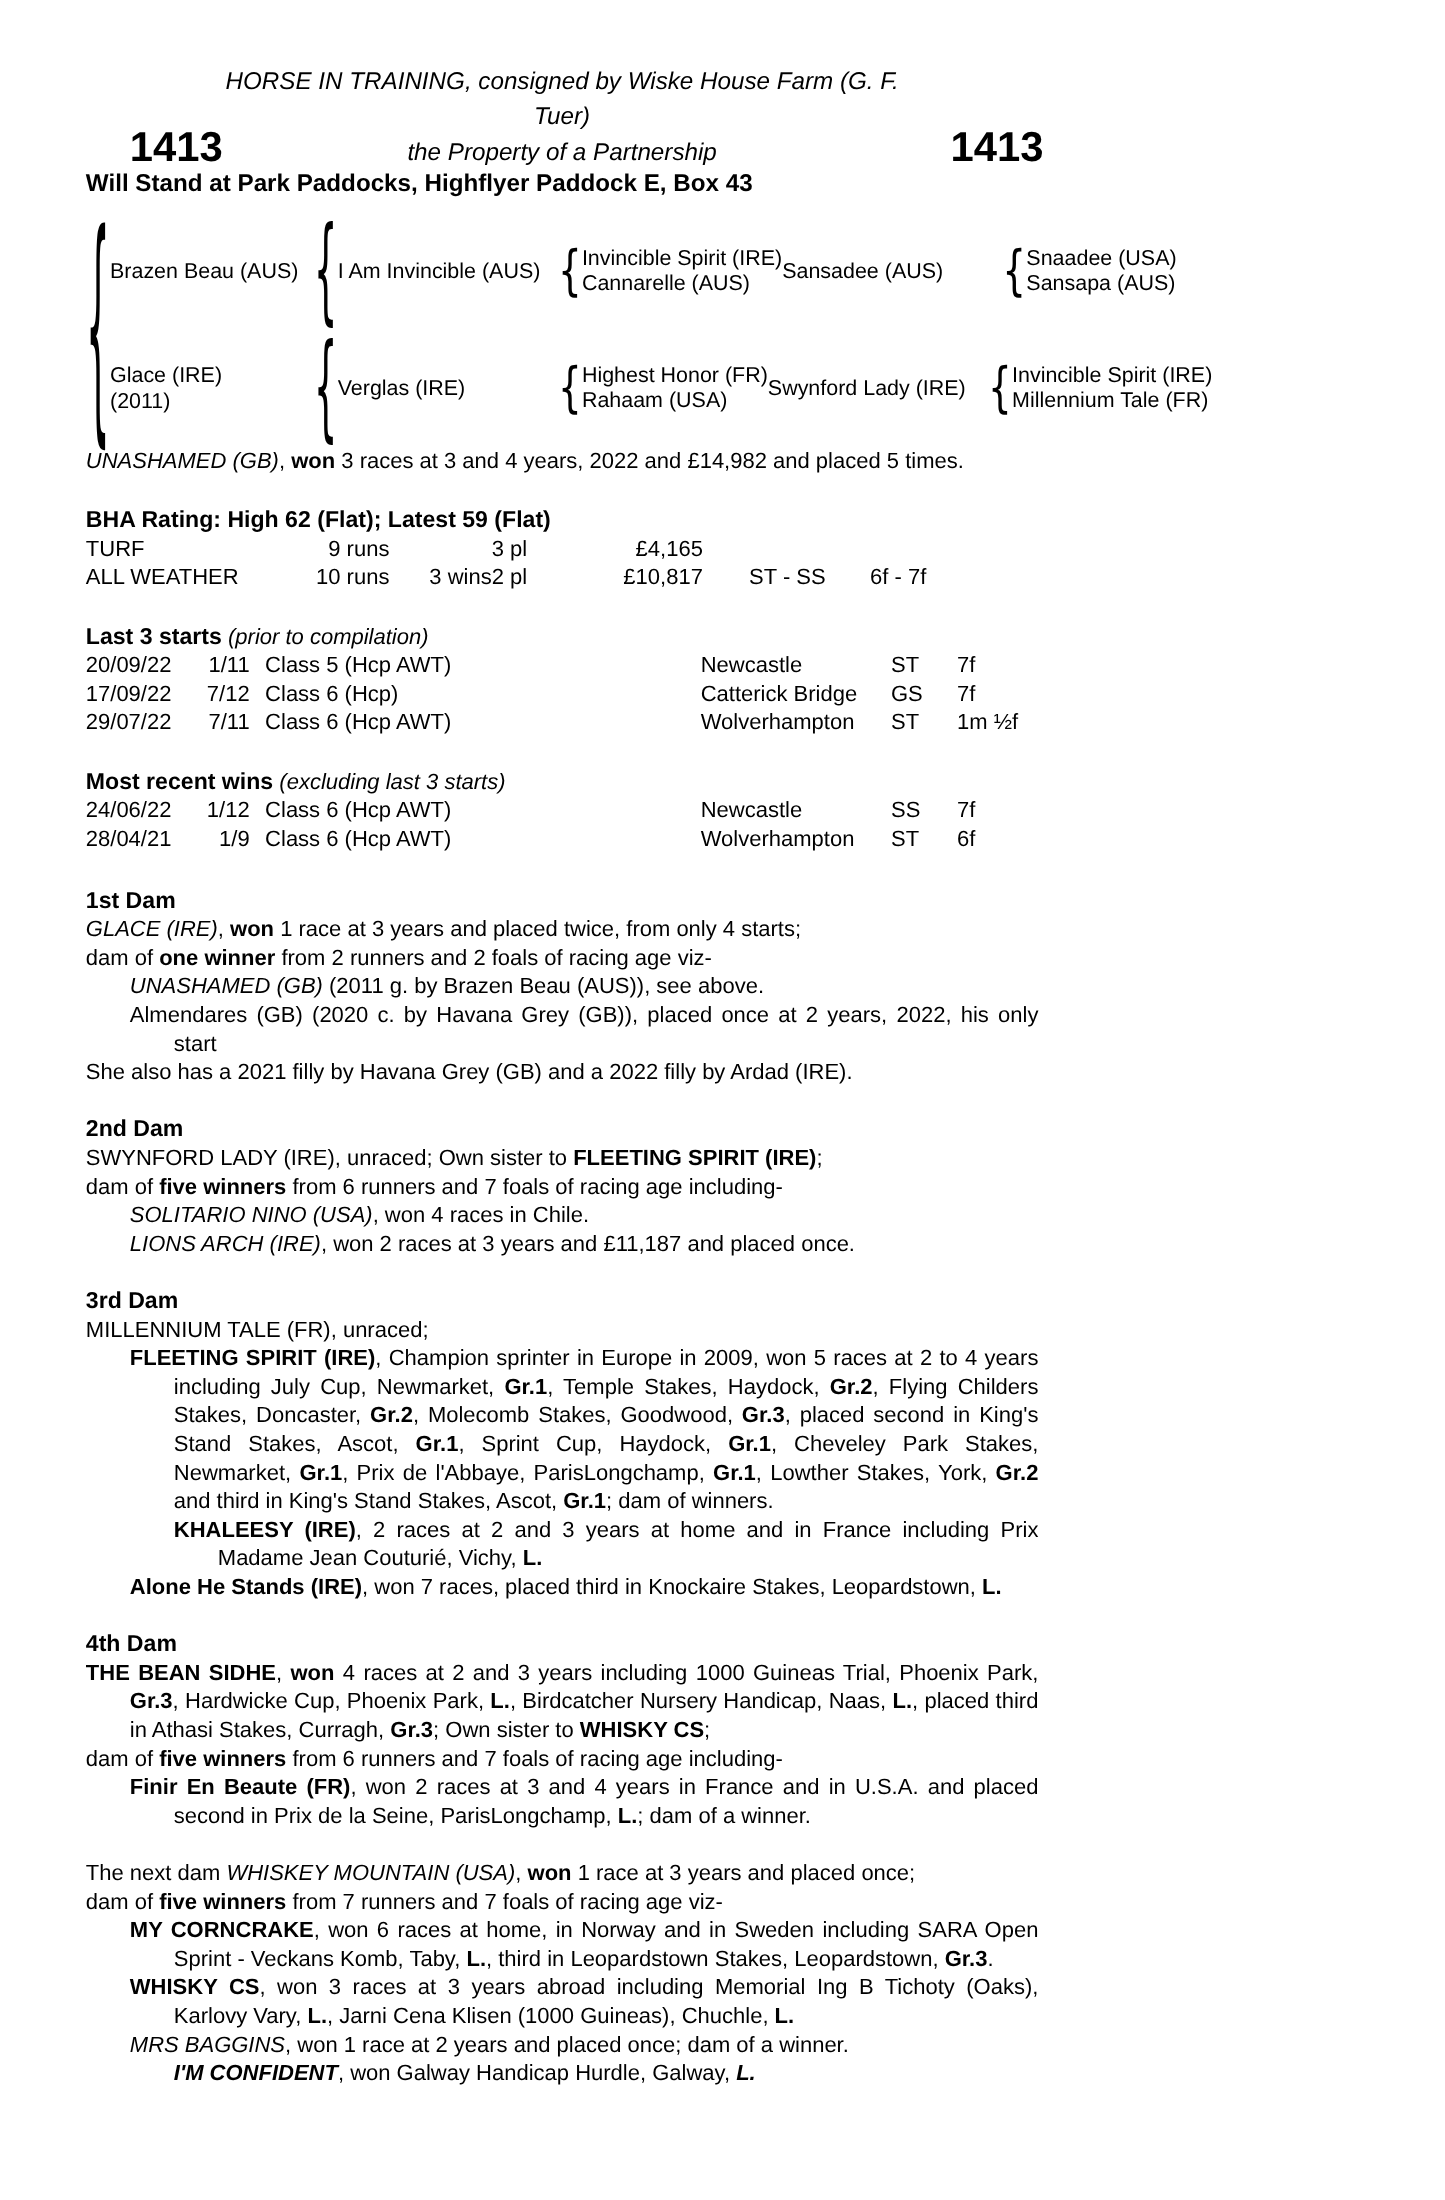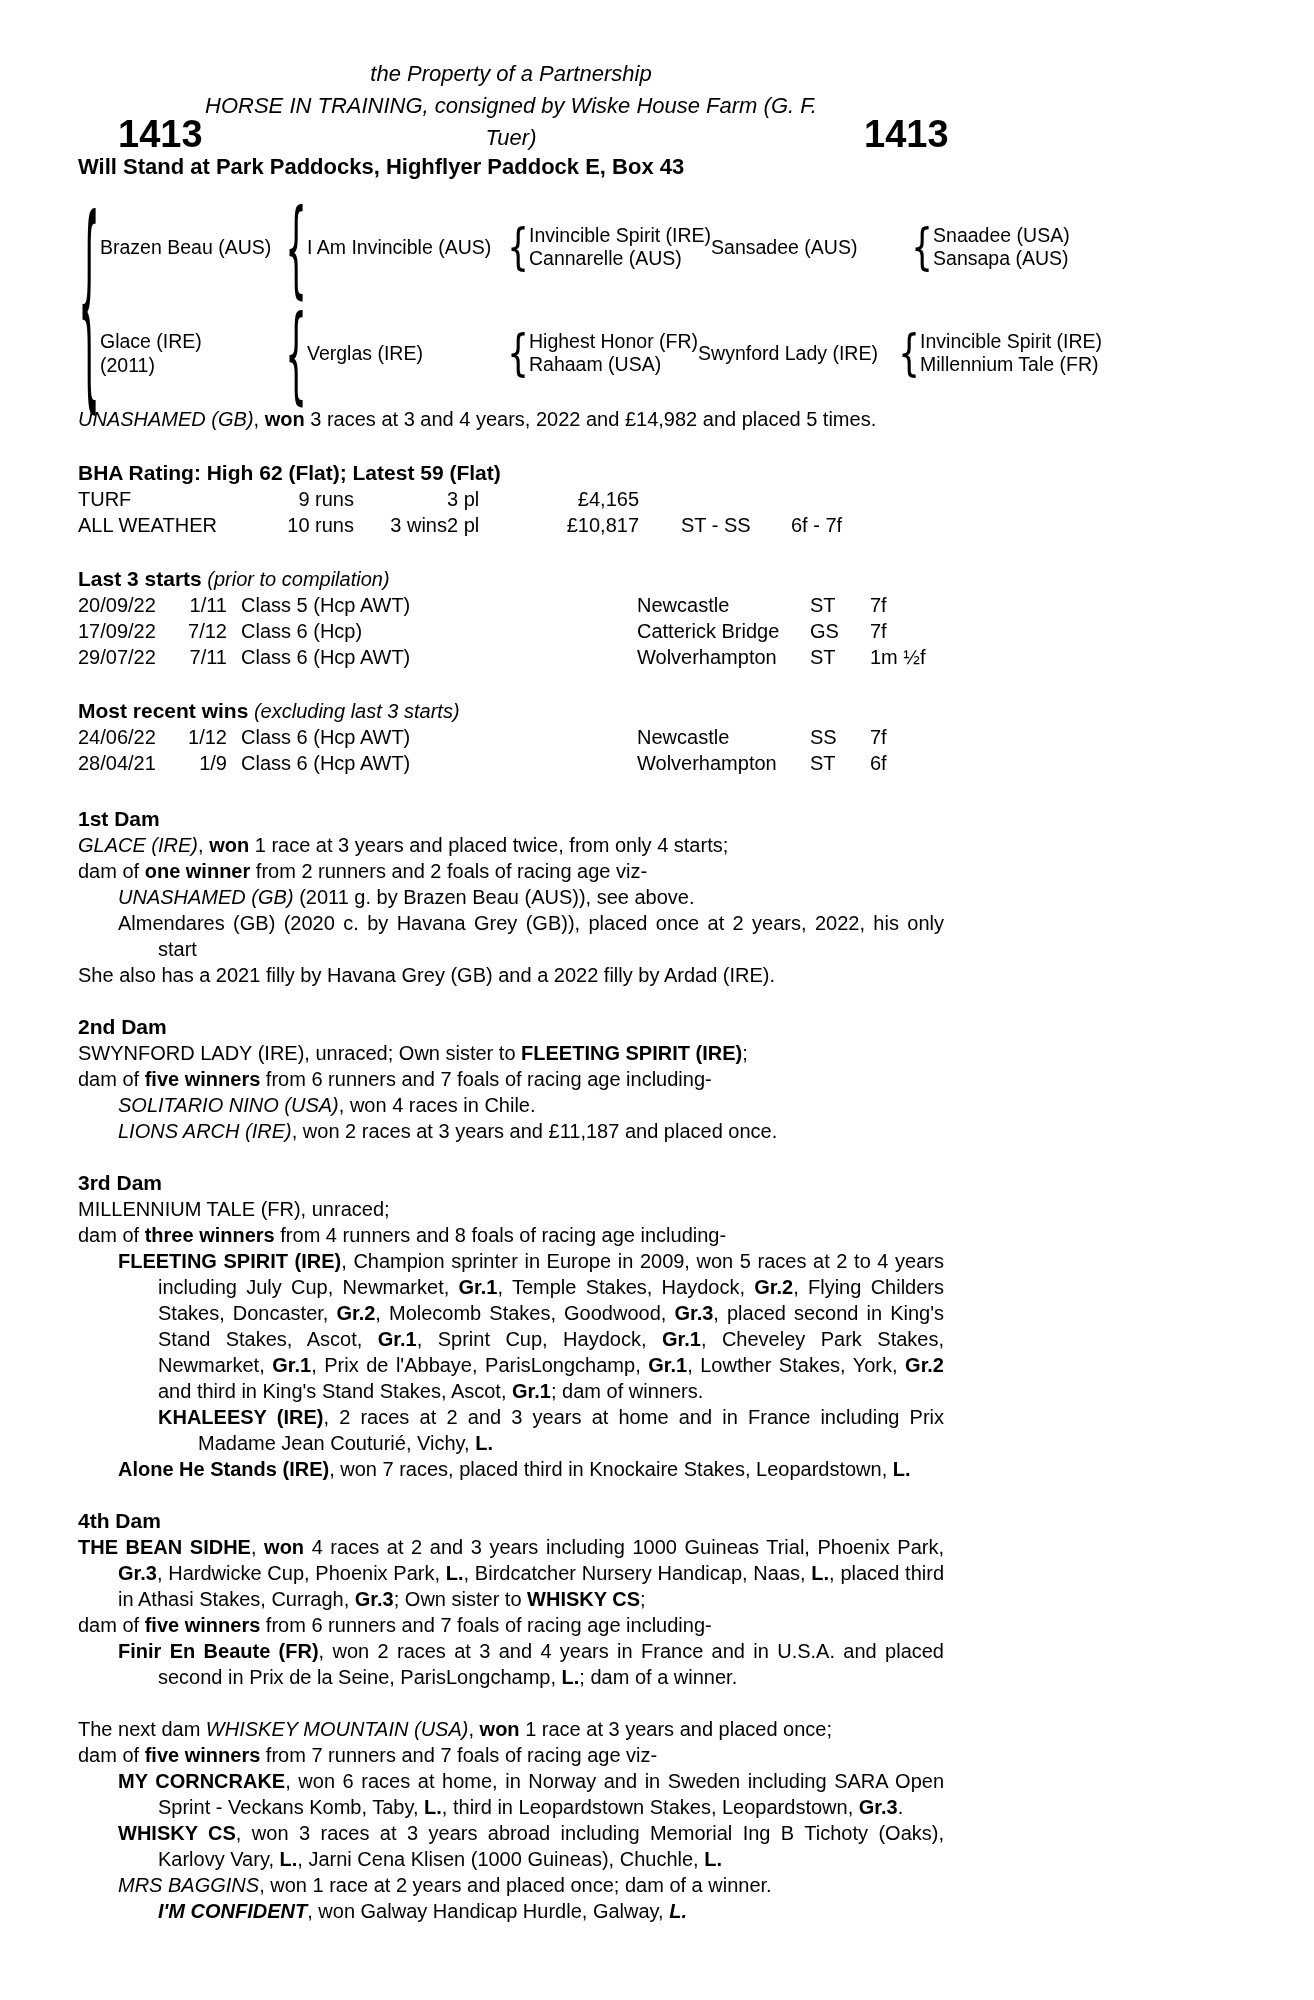--- a/index.html
+++ b/index.html
@@ -62,22 +62,22 @@
 </style>
 </head>
 <body>
 
 <div id="page">
   <div class="content">
 
     <div class="page-head">
       <div class="lot left">1413</div>
       <div class="head-center">
+        <div>HORSE IN TRAINING, consigned by Wiske House Farm (G. F. Tuer)</div>
         <div>the Property of a Partnership</div>
-        <div>HORSE IN TRAINING, consigned by Wiske House Farm (G. F. Tuer)</div>
       </div>
       <div class="lot right">1413</div>
     </div>
 
     <div class="stand-line">Will Stand at Park Paddocks, Highflyer Paddock E, Box 43</div>
 
     <div class="tree">
       <div class="brace b8"></div>
       <div class="gen2col">
 
@@ -218,21 +218,20 @@
         <p class="para ind1"><span class="ri">UNASHAMED (GB)</span><span class="rn"> (2011 g. by Brazen Beau (AUS)), see above.</span></p>
         <p class="para ind1"><span class="rn">Almendares (GB) (2020 c. by Havana Grey (GB)), placed once at 2 years, 2022, his only start</span></p>
         <p class="para ind0"><span class="rn">She also has a 2021 filly by Havana Grey (GB) and a 2022 filly by Ardad (IRE).</span></p>
         <div class="dam-heading">2nd Dam</div>
         <p class="para ind0"><span class="rn">SWYNFORD LADY (IRE), unraced; Own sister to </span><span class="rb">FLEETING SPIRIT (IRE)</span><span class="rn">;</span></p>
         <p class="para ind0"><span class="rn">dam of </span><span class="rb">five winners</span><span class="rn"> from 6 runners and 7 foals of racing age including-</span></p>
         <p class="para ind1"><span class="ri">SOLITARIO NINO (USA)</span><span class="rn">, won 4 races in Chile.</span></p>
         <p class="para ind1"><span class="ri">LIONS ARCH (IRE)</span><span class="rn">, won 2 races at 3 years and £11,187 and placed once.</span></p>
         <div class="dam-heading">3rd Dam</div>
         <p class="para ind0"><span class="rn">MILLENNIUM TALE (FR), unraced;</span></p>
-        <p class="para ind0"><span class="rn">dam of </span><span class="rb">three winners</span><span class="rn"> from 4 runners and 8 foals of racing age including-</span></p>
         <p class="para ind1"><span class="rb">FLEETING SPIRIT (IRE)</span><span class="rn">, Champion sprinter in Europe in 2009, won 5 races at 2 to 4 years including July Cup, Newmarket, </span><span class="rb">Gr.1</span><span class="rn">, Temple Stakes, Haydock, </span><span class="rb">Gr.2</span><span class="rn">, Flying Childers Stakes, Doncaster, </span><span class="rb">Gr.2</span><span class="rn">, Molecomb Stakes, Goodwood, </span><span class="rb">Gr.3</span><span class="rn">, placed second in King's Stand Stakes, Ascot, </span><span class="rb">Gr.1</span><span class="rn">, Sprint Cup, Haydock, </span><span class="rb">Gr.1</span><span class="rn">, Cheveley Park Stakes, Newmarket, </span><span class="rb">Gr.1</span><span class="rn">, Prix de l'Abbaye, ParisLongchamp, </span><span class="rb">Gr.1</span><span class="rn">, Lowther Stakes, York, </span><span class="rb">Gr.2</span><span class="rn"> and third in King's Stand Stakes, Ascot, </span><span class="rb">Gr.1</span><span class="rn">; dam of winners.</span></p>
         <p class="para ind2"><span class="rb">KHALEESY (IRE)</span><span class="rn">, 2 races at 2 and 3 years at home and in France including Prix Madame Jean Couturié, Vichy, </span><span class="rb">L.</span></p>
         <p class="para ind1"><span class="rb">Alone He Stands (IRE)</span><span class="rn">, won 7 races, placed third in Knockaire Stakes, Leopardstown, </span><span class="rb">L.</span></p>
         <div class="dam-heading">4th Dam</div>
         <p class="para ind0"><span class="rb">THE BEAN SIDHE</span><span class="rn">, </span><span class="rb">won</span><span class="rn"> 4 races at 2 and 3 years including 1000 Guineas Trial, Phoenix Park, </span><span class="rb">Gr.3</span><span class="rn">, Hardwicke Cup, Phoenix Park, </span><span class="rb">L.</span><span class="rn">, Birdcatcher Nursery Handicap, Naas, </span><span class="rb">L.</span><span class="rn">, placed third in Athasi Stakes, Curragh, </span><span class="rb">Gr.3</span><span class="rn">; Own sister to </span><span class="rb">WHISKY CS</span><span class="rn">;</span></p>
         <p class="para ind0"><span class="rn">dam of </span><span class="rb">five winners</span><span class="rn"> from 6 runners and 7 foals of racing age including-</span></p>
         <p class="para ind1"><span class="rb">Finir En Beaute (FR)</span><span class="rn">, won 2 races at 3 and 4 years in France and in U.S.A. and placed second in Prix de la Seine, ParisLongchamp, </span><span class="rb">L.</span><span class="rn">; dam of a winner.</span></p>
         <div style="height: 26px;"></div>
         <p class="para ind0"><span class="rn">The next dam </span><span class="ri">WHISKEY MOUNTAIN (USA)</span><span class="rn">, </span><span class="rb">won</span><span class="rn"> 1 race at 3 years and placed once;</span></p>
         <p class="para ind0"><span class="rn">dam of </span><span class="rb">five winners</span><span class="rn"> from 7 runners and 7 foals of racing age viz-</span></p>

